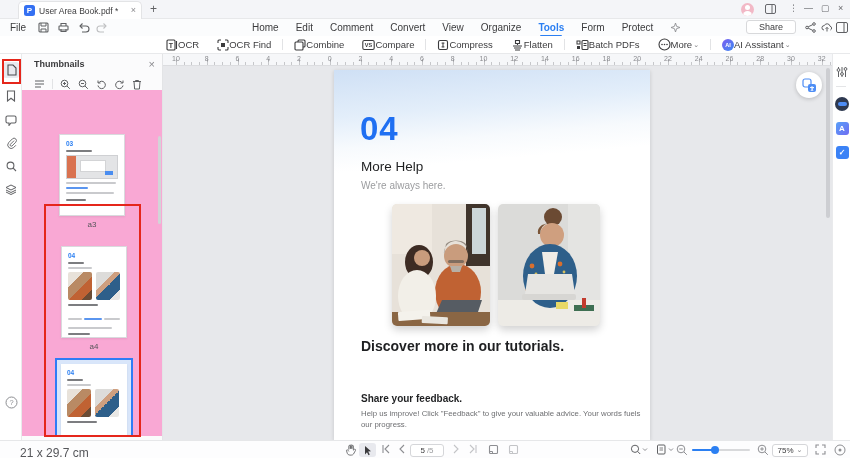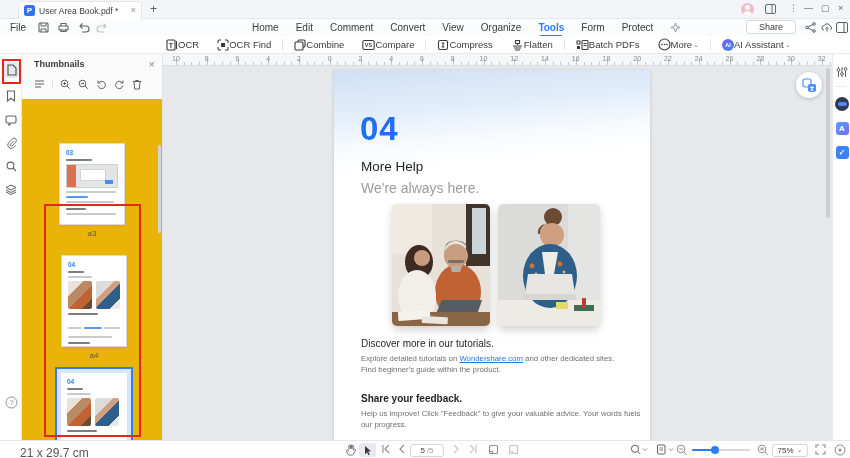--- a/index.html
+++ b/index.html
@@ -46,21 +46,21 @@
   
   #leftbar{left:0;top:54px;width:22px;height:386px;background:#fff;border-right:1px solid #e9eaec}
   .lb-item{position:absolute;left:3px;width:16px;height:16px;display:flex;align-items:center;justify-content:center;border-radius:3px}
   .lb-item.sel{background:#e8e9ee}
   
   #thumbpanel{left:22px;top:54px;width:141px;height:386px;background:#fbfbfc;border-right:1px solid #e3e4e6}
   #tp-head{left:0;top:0;width:100%;height:20px;display:flex;align-items:center;padding:0 7px 0 12px}
   #tp-title{font-size:9px;font-weight:bold;color:#3b3b3d;flex:1}
   #tp-tools{left:0;top:20px;width:100%;height:20px;display:flex;align-items:center;gap:7px;padding-left:12px}
   .tpdiv{width:1px;height:10px;background:#e2e3e5}
-  #tp-list{left:0;top:45px;width:100%;height:346px;background:#eab308;overflow:hidden}
+  #tp-list{left:0;top:36px;width:100%;height:346px;background:#f9a8d4;overflow:hidden}
   .mini{position:absolute;background:#fff;border:1px solid #d9dadd;box-shadow:0 1px 2px rgba(0,0,0,.08);padding:5px 6px;overflow:hidden}
   .mini .num{color:#2b7ff2;font-size:6.5px;font-weight:bold;line-height:1.1}
   .ln{height:2px;background:#c9cacd;border-radius:1px;margin-top:3px}
   .ln.dark{background:#7c7d80}
   .ln.blue{background:#5a95ef}
   .thumb-label{position:absolute;width:66px;text-align:center;font-size:8px;color:#55565a}
   .shot{margin-top:3px;height:24px;background:#e3e4e6;border:1px solid #cfd0d3;display:flex}
   .shot .strip{width:9px;background:#d97250}
   .shot .body{flex:1;position:relative}
   .shot .body i{position:absolute;left:4px;top:4px;width:26px;height:12px;background:#fff;border:1px solid #d3d4d6}
@@ -71,23 +71,23 @@
   .mp2{background:linear-gradient(135deg,#dddcda 0 35%,#cf9f7f 35% 50%,#2e5f8a 50% 80%,#e8e7e4 80%)}
   #a5-sel{position:absolute;border:2px solid #2e7cf6;background:#d9e6fa}
   #tp-scroll{position:absolute;right:1px;top:46px;width:3px;height:88px;border-radius:2px;background:#d3d4d7}
   
   .redbox{border:2px solid #e5261b;pointer-events:none;z-index:60}
   
   #docarea{left:163px;top:66px;width:669px;height:374px;background:#e7e8eb}
   #pdf-page{left:171px;top:4px;width:316px;height:370px;background:linear-gradient(175deg,#cfe0f5 0%,#e3eefa 12%,#f7fafd 20%,#ffffff 26%);box-shadow:0 1px 4px rgba(0,0,0,.15)}
   #page-num{left:26px;top:40px;font-size:33px;font-weight:bold;color:#1f6ff2;letter-spacing:1px}
   #page-title{left:27px;top:89px;font-size:13.5px;color:#1f2022;font-weight:500}
-  #page-sub{left:27px;top:110px;font-size:14px;color:#9b9c9f}
+  #page-sub{left:27px;top:110px;font-size:10px;color:#9b9c9f}
   .photo{position:absolute;top:134px;border-radius:5px;overflow:hidden;box-shadow:0 4px 8px rgba(0,0,0,.18)}
-  #sec1-h{left:27px;top:268px;font-size:10px;font-weight:normal;color:#1f2022}
+  #sec1-h{left:27px;top:268px;font-size:14px;font-weight:bold;color:#1f2022}
   #sec1-b{left:27px;top:283px;width:285px;font-size:7.8px;color:#6e6f72;line-height:1.42}
   #sec1-b a{color:#2673e8;text-decoration:underline}
   #sec2-h{left:27px;top:323px;font-size:10px;font-weight:bold;color:#1f2022}
   #sec2-b{left:27px;top:338px;width:290px;font-size:7.8px;color:#6e6f72;line-height:1.42}
   #float-btn{left:633px;top:6px;width:26px;height:26px;border-radius:50%;background:#fff;box-shadow:0 1px 4px rgba(0,0,0,.2);display:flex;align-items:center;justify-content:center}
   #doc-scroll{position:absolute;right:2px;top:2px;width:4px;height:150px;border-radius:2px;background:#cdced2}
   
   #rightbar{left:832px;top:54px;width:18px;height:386px;background:#fff;border-left:1px solid #e9eaec}
   .rb-item{position:absolute;left:1px;width:16px;height:16px;display:flex;align-items:center;justify-content:center}
   #rb-div{left:3px;top:32px;width:10px;height:1px;background:#e4e5e7;position:absolute}
@@ -519,24 +519,20 @@
             </g>
           <path d="M30 70h44l3 20H27z" fill="#e6e5e2"></path>
           <rect x="24" y="90" width="54" height="6" rx="2" fill="#d7d6d3"></rect>
           <rect x="58" y="98" width="12" height="7" fill="#e8d867"></rect>
           <rect x="76" y="101" width="20" height="6" fill="#3f6f52"></rect>
           <rect x="84" y="94" width="4" height="10" fill="#c23b2e"></rect>
         </svg>
       </span>
 
       <div id="sec1-h" class="abs">Discover more in our tutorials.</div>
-      <div id="sec1-b" class="abs">
-        <span>Explore detailed tutorials on </span><a href="#">Wondershare.com</a><span> and other dedicated sites.</span><br>
-        <span>Find beginner's guide within the product.</span>
-      </div>
       <div id="sec2-h" class="abs">Share your feedback.</div>
       <div id="sec2-b" class="abs">Help us improve! Click "Feedback" to give your valuable advice. Your words fuels our progress.</div>
     </div>
 
     <span id="float-btn" class="abs">
       <svg class="ic" width="15" height="15" viewBox="0 0 15 15">
           <rect x="1" y="1" width="8" height="8" rx="2" fill="none" stroke="#4d8df5" stroke-width="1.2"></rect>
           <rect x="6" y="6" width="8" height="8" rx="2" fill="#4d8df5"></rect>
           <path d="M8 9.5h4M10 8v1.5M8.8 13c1-.8 2-2 2.4-3.5M11.2 13c-.6-.5-1.4-1.6-1.8-2.6" stroke="#fff" stroke-width="0.9" fill="none"></path>
         </svg>

